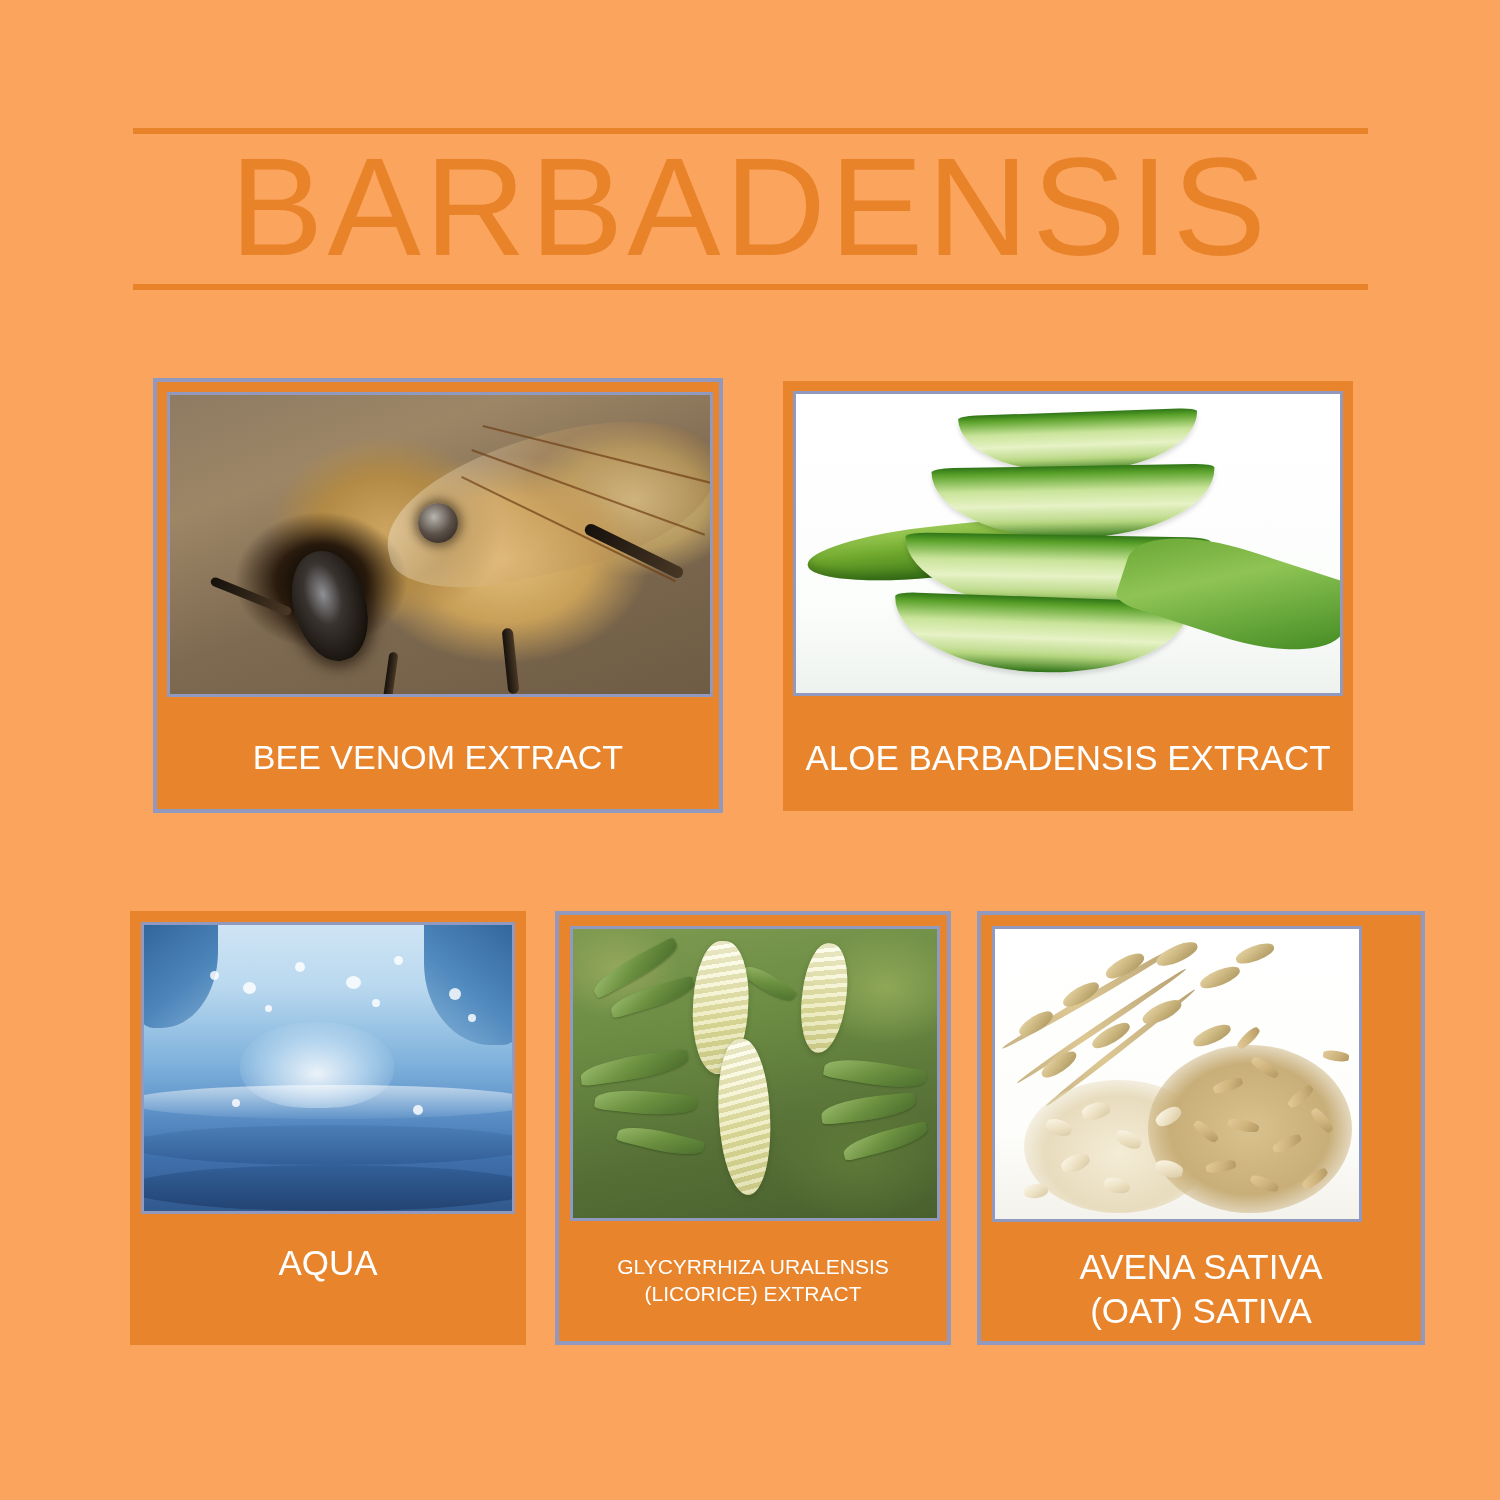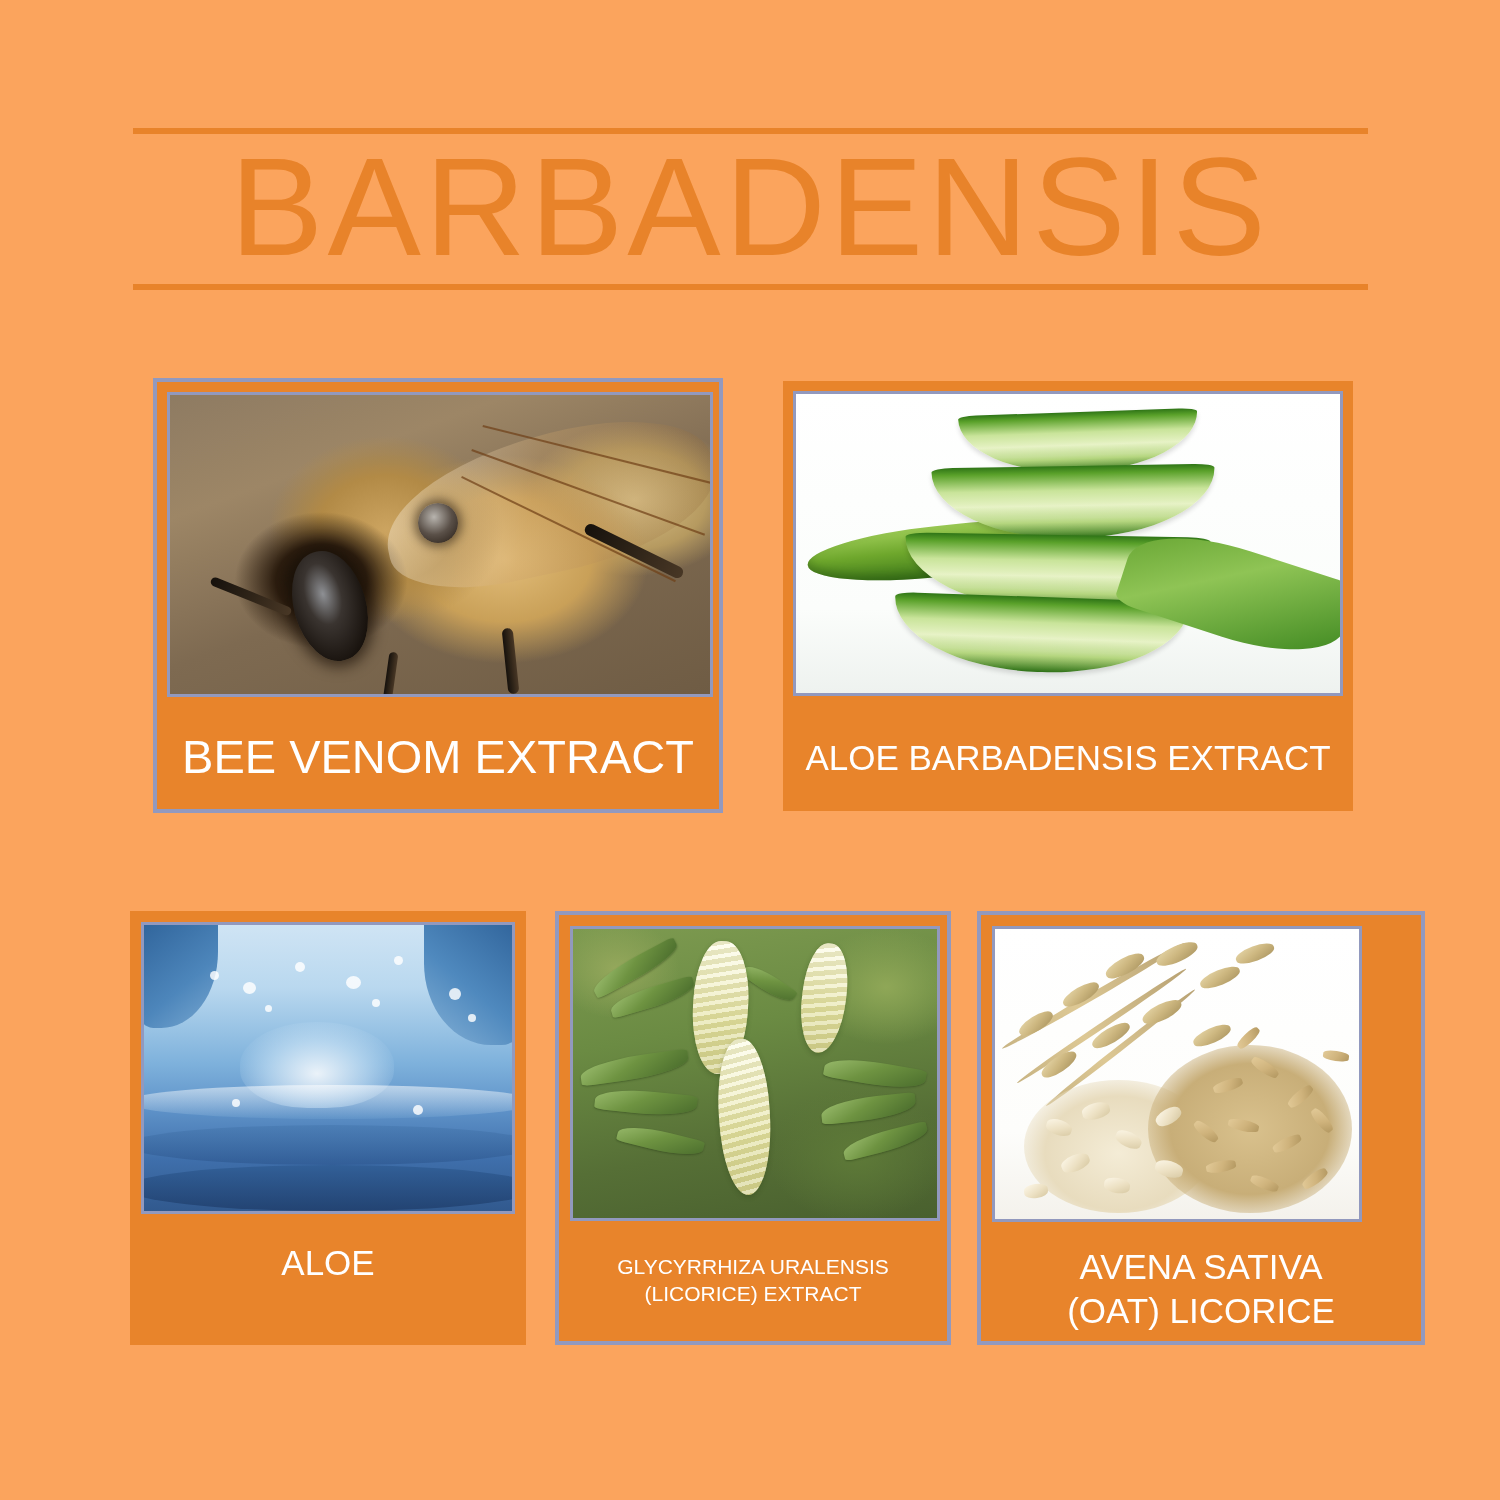--- a/index.html
+++ b/index.html
@@ -48,21 +48,21 @@
 
   #card-aqua     {left:130px;  top:911px;  width:396px; height:434px;}
   #card-aqua .photo{left:11px; top:11px;   width:374px; height:292px;}
 
   #card-licorice {left:555px;  top:911px;  width:396px; height:434px;}
   #card-licorice .photo{left:11px;top:11px;width:370px; height:295px;}
 
   #card-oat      {left:977px;  top:911px;  width:448px; height:434px;}
   #card-oat .photo{left:11px;  top:11px;   width:370px; height:296px;}
 
-  .cap-lg{font-size:47px;line-height:46px;}
+  .cap-lg{font-size:34px;line-height:46px;}
   .cap-md{font-size:35px;line-height:44px;}
   .cap-sm{font-size:21px;line-height:27px;}
 
   
 
   
   .art-bee{position:absolute;inset:0;
     background:
       radial-gradient(ellipse 120px 95px at 28% 62%, #120d08 0%, #2b1d10 38%, rgba(60,42,22,0) 72%),
       radial-gradient(ellipse 150px 120px at 40% 45%, #caa463 0%, #b08a49 45%, rgba(150,118,62,0) 78%),
@@ -210,21 +210,21 @@
       <div class="aq-bub" style="left:55%;top:18%;width:15px;height:13px;"></div>
       <div class="aq-bub" style="left:68%;top:11%;width:9px;height:9px;"></div>
       <div class="aq-bub" style="left:83%;top:22%;width:12px;height:12px;"></div>
       <div class="aq-bub" style="left:88%;top:31%;width:8px;height:8px;"></div>
       <div class="aq-bub" style="left:33%;top:28%;width:7px;height:7px;"></div>
       <div class="aq-bub" style="left:62%;top:26%;width:8px;height:8px;"></div>
       <div class="aq-bub" style="left:73%;top:63%;width:10px;height:10px;"></div>
       <div class="aq-bub" style="left:24%;top:61%;width:8px;height:8px;"></div>
     </div>
   </div>
-  <div class="caption cap-md" style="top:330px;">ALOE</div>
+  <div class="caption cap-md" style="top:330px;">AQUA</div>
 </div>
 
 <div class="card bordered" id="card-licorice">
   <div class="photo">
     <div class="art-lic">
       <div class="lic-leaf" style="left:4%;top:10%;width:26%;height:7%;transform:rotate(-28deg);"></div>
       <div class="lic-leaf" style="left:10%;top:20%;width:24%;height:7%;transform:rotate(-16deg);"></div>
       <div class="lic-leaf" style="left:2%;top:44%;width:30%;height:8%;transform:rotate(-8deg);"></div>
       <div class="lic-leaf" style="left:6%;top:56%;width:28%;height:8%;transform:rotate(6deg);"></div>
       <div class="lic-leaf" style="left:12%;top:70%;width:24%;height:7%;transform:rotate(14deg);"></div>
@@ -275,14 +275,14 @@
       <div class="oat-grain" style="left:86%;top:64%;width:28px;height:11px;transform:rotate(50deg);"></div>
       <div class="oat-grain" style="left:58%;top:80%;width:30px;height:11px;transform:rotate(-10deg);"></div>
       <div class="oat-grain" style="left:70%;top:86%;width:29px;height:11px;transform:rotate(22deg);"></div>
       <div class="oat-grain" style="left:84%;top:84%;width:28px;height:11px;transform:rotate(-36deg);"></div>
       <div class="oat-grain" style="left:90%;top:42%;width:26px;height:10px;transform:rotate(8deg);"></div>
       <div class="oat-grain" style="left:66%;top:36%;width:27px;height:10px;transform:rotate(-44deg);"></div>
       <div class="oat-grain" style="left:54%;top:68%;width:28px;height:11px;transform:rotate(40deg);"></div>
     </div>
   </div>
   <div class="caption cap-md" style="top:330px;">AVENA SATIVA</div>
-  <div class="caption cap-md" style="top:374px;">(OAT) LICORICE</div>
+  <div class="caption cap-md" style="top:374px;">(OAT) SATIVA</div>
 </div>
 
 </body></html>

